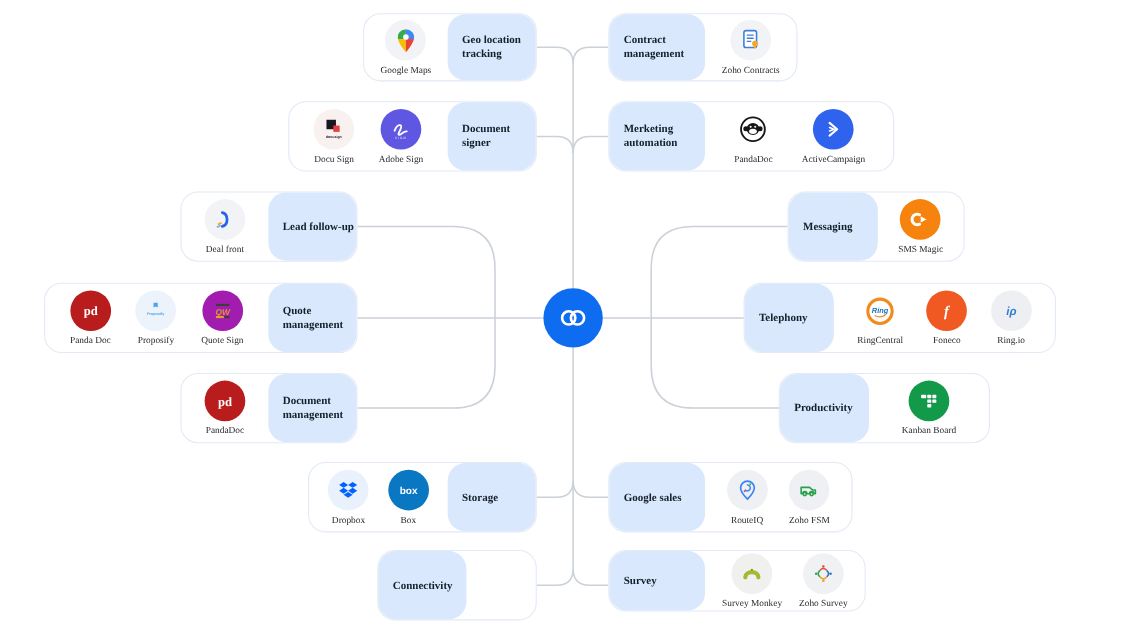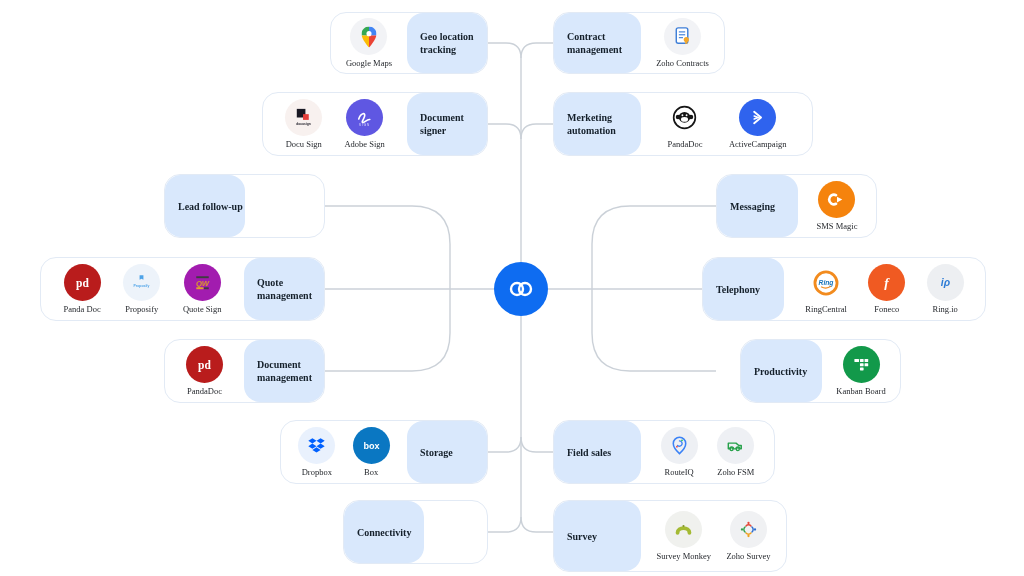--- a/index.html
+++ b/index.html
@@ -167,20 +167,32 @@
           <path d="M8.5 6l7.2 6-7.2 6" stroke="#fff" stroke-width="2" fill="none" stroke-linecap="round" stroke-linejoin="round"></path>
           <path d="M8.5 10.4l4.2 1.6-4.2 1.6" stroke="#fff" stroke-width="1.6" fill="none" stroke-linecap="round"></path>
         </svg>
       </div>
       <div class="cap">ActiveCampaign</div>
     </div>
   </div>
 </div>
 
 <div class="card" style="left:164px;top:174px;width:161px;height:64px">
+  <div class="apps">
+    <div class="app">
+      <div class="bubble">
+        <svg width="23" height="23" viewBox="0 0 24 24">
+          <path d="M9.5 5.5c6 1.5 6 11.5 0 13" stroke="#2563eb" stroke-width="2.6" fill="none" stroke-linecap="round"></path>
+          <path d="M6 16.5l2.2-1" stroke="#f5a623" stroke-width="1.8" stroke-linecap="round"></path>
+          <path d="M5 19l2.2-1" stroke="#7fb3f0" stroke-width="1.8" stroke-linecap="round"></path>
+        </svg>
+      </div>
+      <div class="cap">Deal front</div>
+    </div>
+  </div>
   <div class="panel" style="flex:0 0 80px">Lead follow-up</div>
 </div>
 
 <div class="card" style="left:716px;top:174px;width:161px;height:64px">
   <div class="panel" style="flex:0 0 81px">Messaging</div>
   <div class="apps">
     <div class="app">
       <div class="bubble bg-sms">
         <svg width="23" height="23" viewBox="0 0 24 24">
           <path d="M11.5 7.5A5 5 0 1 0 11.5 16.5" stroke="#fff" stroke-width="2.8" fill="none" stroke-linecap="round"></path>
@@ -219,21 +231,21 @@
           <rect x="5.5" y="17" width="7.5" height="2" fill="#e0a32e"></rect>
           <rect x="13.5" y="17" width="5" height="2" fill="#3d3d3f"></rect>
         </svg>
       </div>
       <div class="cap">Quote Sign</div>
     </div>
   </div>
   <div class="panel" style="flex:0 0 80px">Quote management</div>
 </div>
 
-<div class="card" style="left:702px;top:257px;width:284px;height:64px">
+<div class="card" style="left:676px;top:257px;width:284px;height:64px">
   <div class="panel" style="flex:0 0 81px">Telephony</div>
   <div class="apps">
     <div class="app">
       <div class="bubble bg-ring">
         <svg width="26" height="26" viewBox="0 0 24 24">
           <circle cx="12" cy="12" r="10.2" fill="#fff" stroke="#f28b1e" stroke-width="2.6"></circle>
           <text x="12" y="13.8" text-anchor="middle" font-size="6.2" font-style="italic" font-weight="bold" fill="#1a75bb">Ring</text>
           <path d="M7.5 15.5c3 1.6 6.5 1.3 9-.4" stroke="#f28b1e" stroke-width="1.1" fill="none"></path>
         </svg>
       </div>
@@ -265,21 +277,21 @@
         <svg width="23" height="23" viewBox="0 0 24 24">
             <text class="serif" x="12" y="16.5" text-anchor="middle" font-size="12" font-weight="bold" fill="#fff">pd</text>
           </svg>
       </div>
       <div class="cap">PandaDoc</div>
     </div>
   </div>
   <div class="panel" style="flex:0 0 80px">Document management</div>
 </div>
 
-<div class="card" style="left:740px;top:339px;width:161px;height:64px">
+<div class="card" style="left:708px;top:339px;width:192px;height:64px">
   <div class="panel" style="flex:0 0 81px">Productivity</div>
   <div class="apps">
     <div class="app">
       <div class="bubble bg-kb">
         <svg width="23" height="23" viewBox="0 0 24 24" fill="#fff">
           <rect x="4.6" y="6.2" width="4.8" height="3.2" rx=".6"></rect>
           <rect x="10.4" y="6.2" width="3.8" height="3.2" rx=".6"></rect>
           <rect x="15.2" y="6.2" width="3.8" height="3.2" rx=".6"></rect>
           <rect x="10.4" y="10.6" width="3.8" height="3.2" rx=".6"></rect>
           <rect x="15.2" y="10.6" width="3.8" height="3.2" rx=".6"></rect>
@@ -311,21 +323,21 @@
             <text x="12" y="15.5" text-anchor="middle" font-size="9.5" font-weight="bold" fill="#fff">box</text>
           </svg>
       </div>
       <div class="cap">Box</div>
     </div>
   </div>
   <div class="panel" style="flex:0 0 80px">Storage</div>
 </div>
 
 <div class="card" style="left:553px;top:420px;width:222px;height:64px">
-  <div class="panel" style="flex:0 0 87px">Field sales</div>
+  <div class="panel" style="flex:0 0 87px">Google sales</div>
   <div class="apps">
     <div class="app">
       <div class="bubble bg-gray">
         <svg width="23" height="23" viewBox="0 0 24 24">
           <path d="M12 3.5c-3.6 0-6.5 2.8-6.5 6.4 0 4.6 6.5 10.6 6.5 10.6s6.5-6 6.5-10.6c0-3.6-2.9-6.4-6.5-6.4z" stroke="#3b82f6" stroke-width="1.6" fill="none"></path>
           <path d="M12 7.2a2.8 2.8 0 1 1-2 4.8" stroke="#3b82f6" stroke-width="1.4" fill="none" stroke-linecap="round"></path>
           <circle cx="9.3" cy="13.2" r=".95" fill="#ef4444"></circle>
           <circle cx="14.6" cy="6.6" r=".95" fill="#22c55e"></circle>
         </svg>
       </div>
@@ -341,21 +353,21 @@
       </div>
       <div class="cap">Zoho FSM</div>
     </div>
   </div>
 </div>
 
 <div class="card" style="left:343px;top:500px;width:145px;height:64px">
   <div class="panel" style="flex:0 0 80px">Connectivity</div>
 </div>
 
-<div class="card" style="left:553px;top:500px;width:234px;height:72px">
+<div class="card" style="left:553px;top:500px;width:234px;height:56px">
   <div class="panel" style="flex:0 0 87px">Survey</div>
   <div class="apps">
     <div class="app">
       <div class="bubble bg-sm">
         <svg width="23" height="23" viewBox="0 0 24 24">
           <path d="M5.8 15.5c0-6.5 12.4-6.5 12.4 0" stroke="#a4ba33" stroke-width="4" fill="none" stroke-linecap="round"></path>
           <circle cx="12" cy="8.4" r="1.1" fill="#7f9427"></circle>
         </svg>
       </div>
       <div class="cap">Survey Monkey</div>

